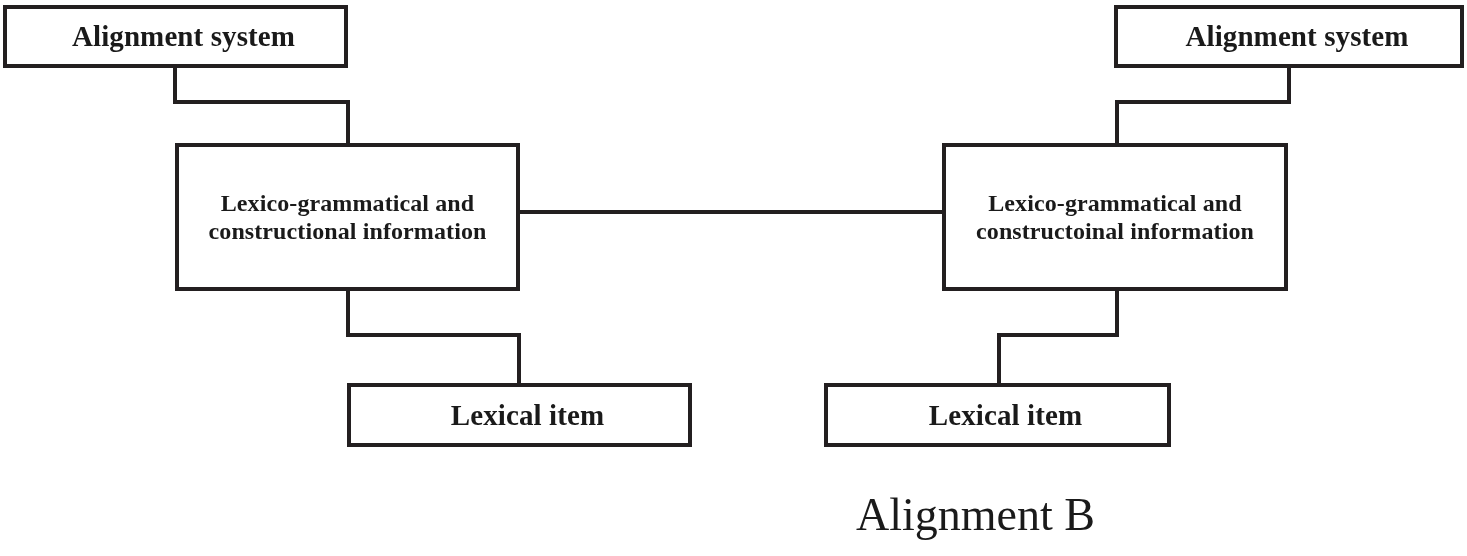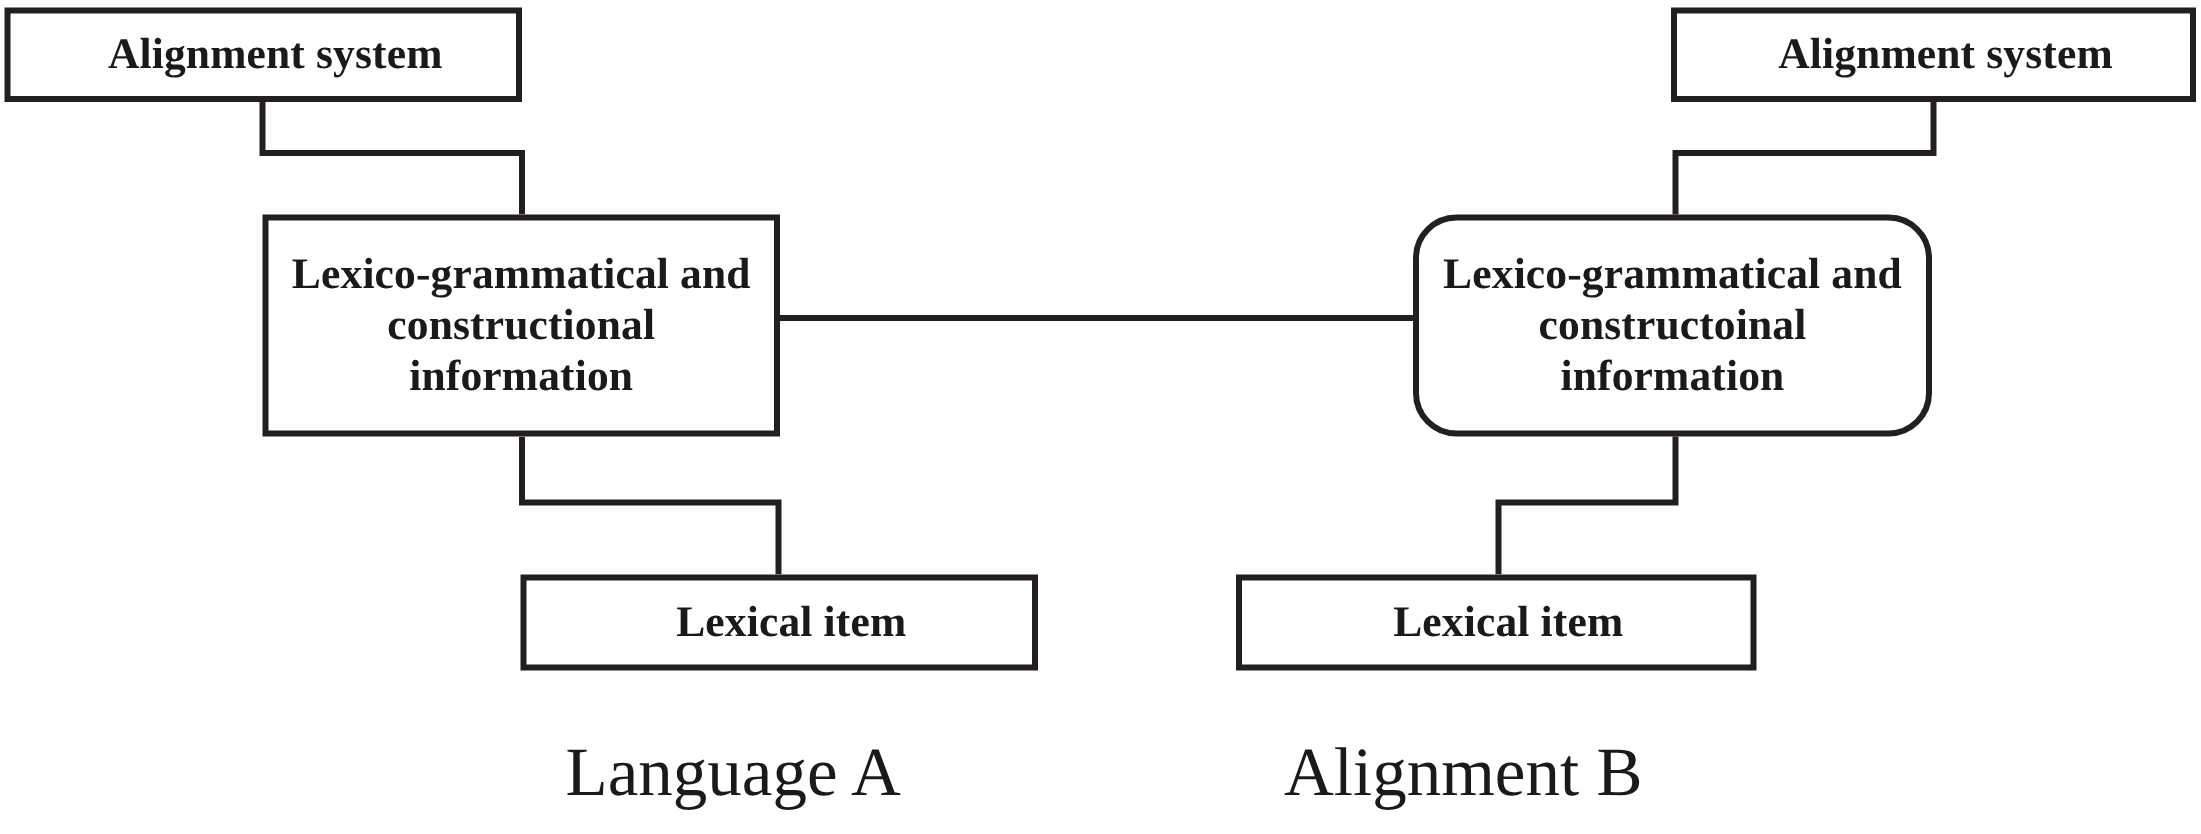--- a/index.html
+++ b/index.html
@@ -48,27 +48,27 @@
     align-items: center;
     justify-content: center;
     text-align: center;
     font-weight: 700;
     line-height: 1.18;
     letter-spacing: 0.1px;
     z-index: 2;
   }
 
   .node-box.single-line { font-size: 29px; padding-left: 16px; }
-  .node-box.multi-line  { font-size: 29px; padding: 0 10px; }
+  .node-box.multi-line  { font-size: 24px; padding: 0 10px; }
 
   
   #box-align-a      { left: 3px;    top: 5px;   width: 345px; height: 63px; }
   #box-align-b      { left: 1114px; top: 5px;   width: 350px; height: 63px; }
   #box-lexgram-a    { left: 175px;  top: 143px; width: 345px; height: 148px; }
-  #box-lexgram-b    { left: 942px;  top: 143px; width: 346px; height: 148px; border-radius: 29px; }
+  #box-lexgram-b    { left: 942px;  top: 143px; width: 346px; height: 148px; }
   #box-lexitem-a    { left: 347px;  top: 383px; width: 345px; height: 64px; }
   #box-lexitem-b    { left: 824px;  top: 383px; width: 347px; height: 64px; }
 
   
   .language-label {
     position: absolute;
     font-size: 46px;
     font-weight: 400;
     line-height: 1;
     white-space: nowrap;
@@ -100,21 +100,20 @@
   </div>
 
   <div class="node-box multi-line" id="box-lexgram-a">
     <span>Lexico-grammatical and constructional information</span>
   </div>
 
   <div class="node-box single-line" id="box-lexitem-a">
     <span>Lexical item</span>
   </div>
 
-  <div class="language-label" id="label-language-a">Language A</div>
 
   <div class="node-box single-line" id="box-align-b">
     <span>Alignment system</span>
   </div>
 
   <div class="node-box multi-line" id="box-lexgram-b">
     <span>Lexico-grammatical and constructoinal information</span>
   </div>
 
   <div class="node-box single-line" id="box-lexitem-b">

